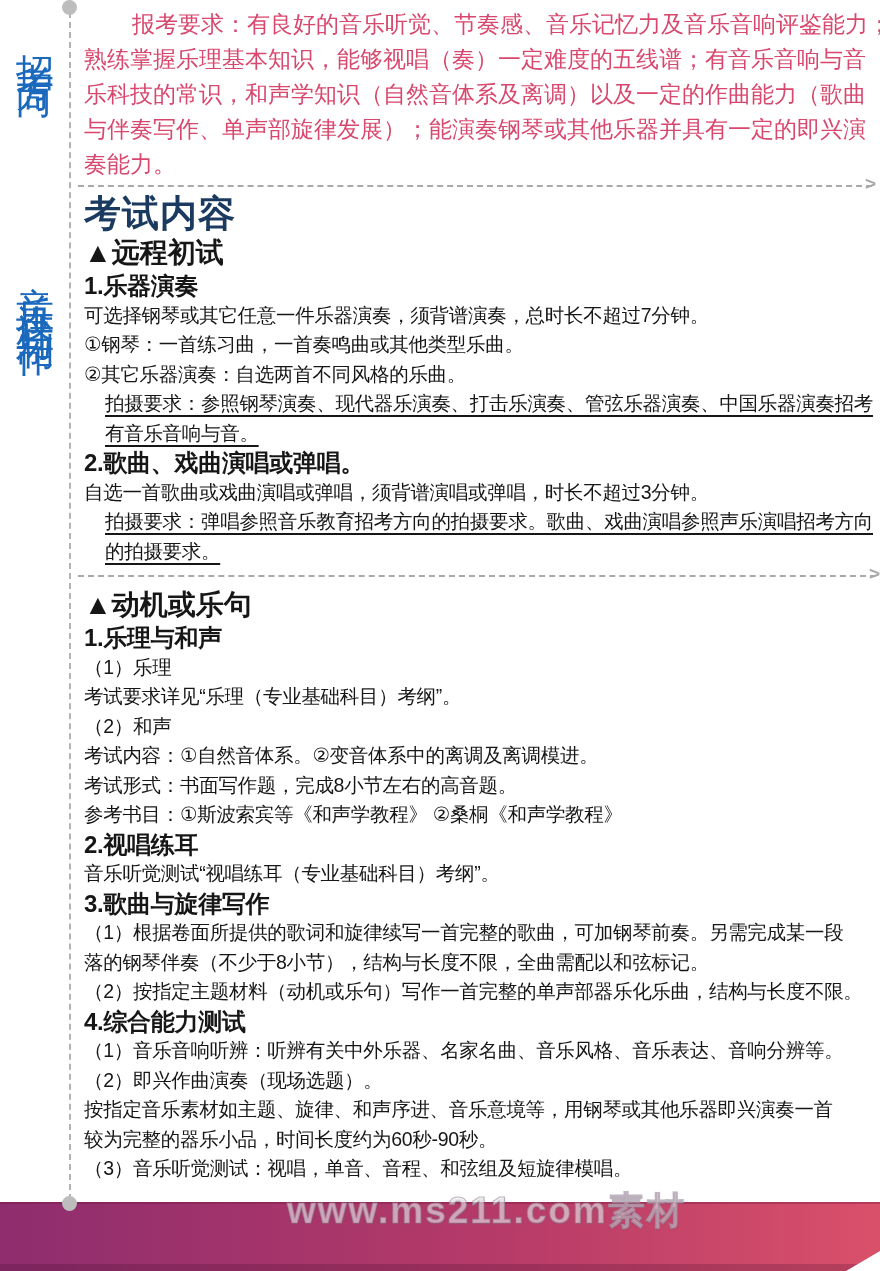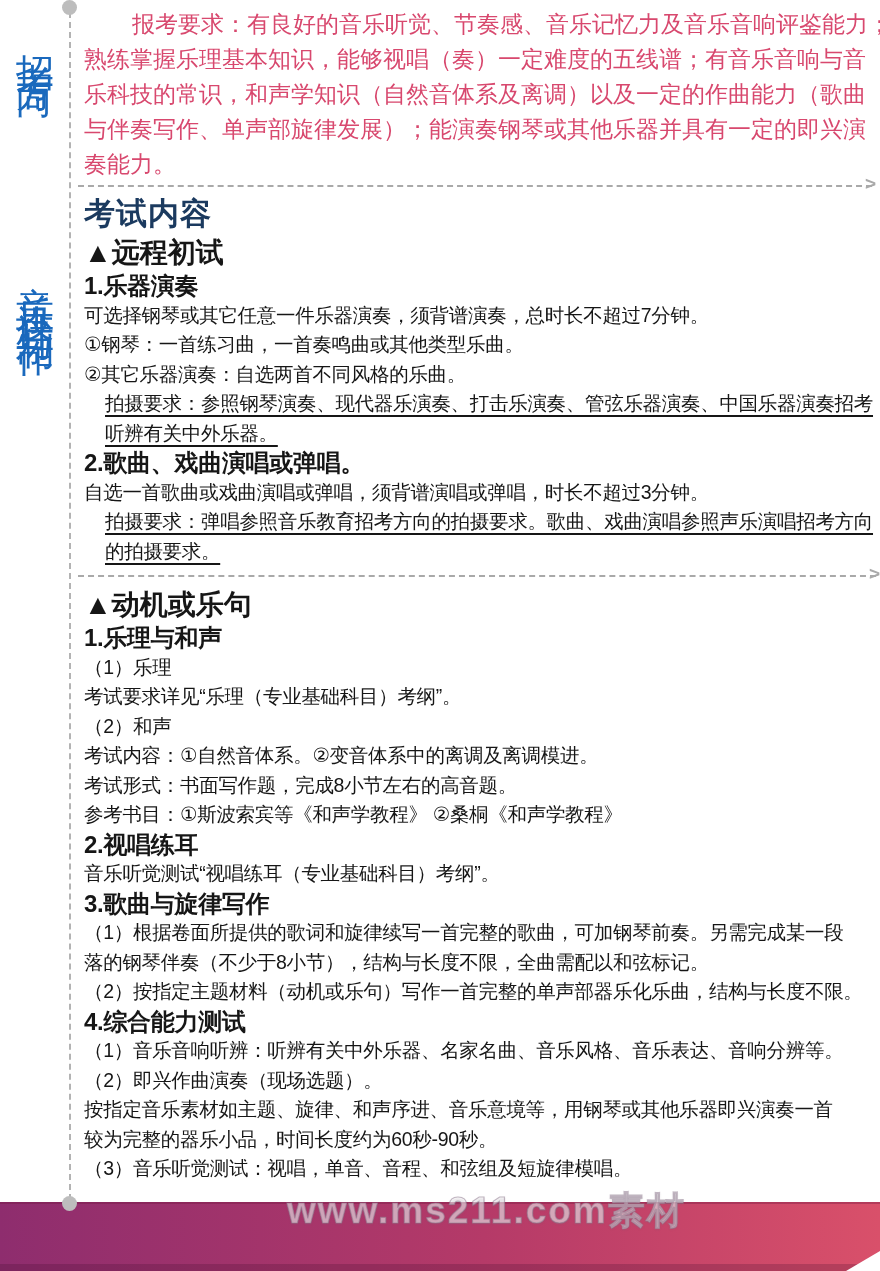--- a/index.html
+++ b/index.html
@@ -24,21 +24,21 @@
   .intro{position:absolute;left:84px;top:7px;width:792px;color:#d8486e;font-size:23px;line-height:35px;}
   .intro .ln{white-space:nowrap;}
   .intro .ln.indent{text-indent:48px;}
   
   .hdiv{position:relative;border-top:2px dashed #a9a9a9;}
   .hdiv .arrow{position:absolute;right:-4px;top:-14px;color:#a9a9a9;font-size:19px;font-weight:bold;}
   .hdiv.first{position:absolute;left:78px;top:185px;width:794px;}
   .hdiv.flow{margin:9px 0 9px -6px;}
   
   .content{position:absolute;left:84px;top:196px;width:792px;color:#161616;}
-  .h-exam{color:#1b3a5f;font-size:31px;font-weight:bold;line-height:35px;letter-spacing:1px;margin-bottom:3px;}
+  .h-exam{color:#1b3a5f;font-size:37px;font-weight:bold;line-height:35px;letter-spacing:1px;margin-bottom:3px;}
   .h-tri{font-size:28px;font-weight:bold;line-height:37px;white-space:nowrap;}
   .ln{white-space:nowrap;}
   .b-ln{font-size:24px;font-weight:bold;line-height:29.5px;letter-spacing:-0.3px;}
   .t-ln{font-size:19.5px;line-height:29.5px;letter-spacing:-0.3px;}
   .u-ln{font-size:19.5px;line-height:29.5px;letter-spacing:-0.3px;
         text-decoration:underline;text-decoration-thickness:1.5px;text-underline-offset:5px;margin-left:21px;}
   
   .footer-bar{
     position:absolute;left:0;top:1202px;width:880px;height:69px;z-index:1;
     background:linear-gradient(90deg,#8e2d6e 0%,#b53a68 55%,#d9506a 100%);
@@ -79,21 +79,21 @@
 
 <div class="content">
   <div class="h-exam">考试内容</div>
 
   <div class="h-tri">▲远程初试</div>
   <div class="ln b-ln">1.乐器演奏</div>
   <div class="ln t-ln">可选择钢琴或其它任意一件乐器演奏，须背谱演奏，总时长不超过7分钟。</div>
   <div class="ln t-ln">①钢琴：一首练习曲，一首奏鸣曲或其他类型乐曲。</div>
   <div class="ln t-ln">②其它乐器演奏：自选两首不同风格的乐曲。</div>
   <div class="ln u-ln">拍摄要求：参照钢琴演奏、现代器乐演奏、打击乐演奏、管弦乐器演奏、中国乐器演奏招考</div>
-  <div class="ln u-ln">听辨有关中外乐器。</div>
+  <div class="ln u-ln">有音乐音响与音。</div>
   <div class="ln b-ln">2.歌曲、戏曲演唱或弹唱。</div>
   <div class="ln t-ln">自选一首歌曲或戏曲演唱或弹唱，须背谱演唱或弹唱，时长不超过3分钟。</div>
   <div class="ln u-ln">拍摄要求：弹唱参照音乐教育招考方向的拍摄要求。歌曲、戏曲演唱参照声乐演唱招考方向</div>
   <div class="ln u-ln">的拍摄要求。</div>
 
   <div class="hdiv flow">
       <span class="arrow">&gt;</span>
     </div>
 
   <div class="h-tri">▲动机或乐句</div>

